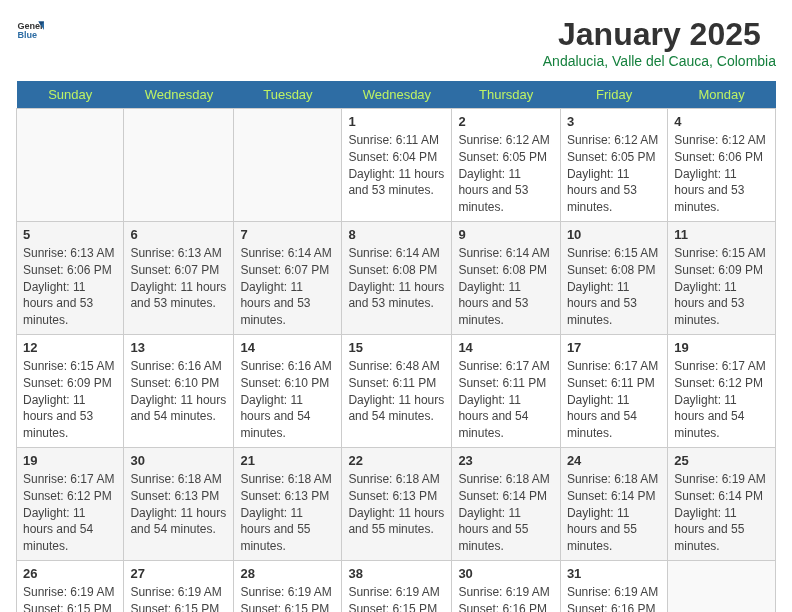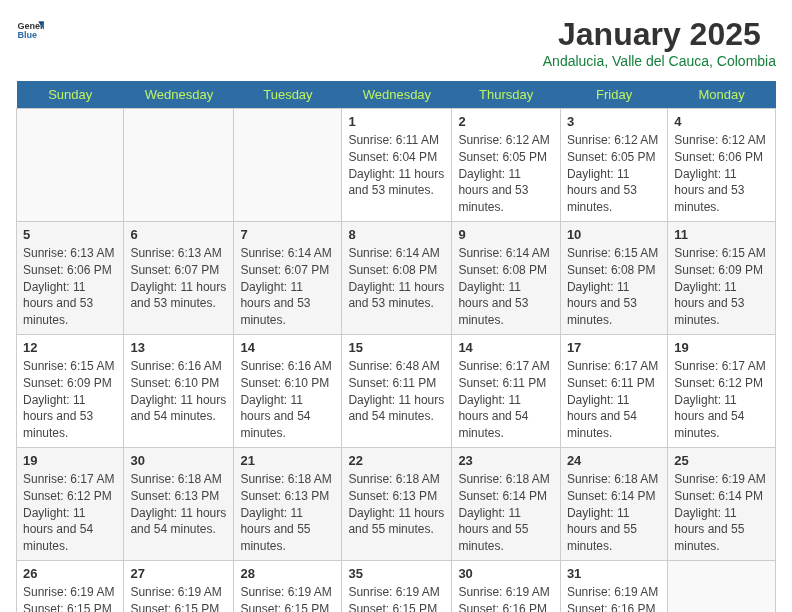--- a/index.html
+++ b/index.html
@@ -282,21 +282,21 @@
 Sunset: 6:15 PM
 Daylight: 11 hours and 55 minutes.</div>
         </td>
         <td>
           <span class="day-number">28</span>
           <div class="day-info">Sunrise: 6:19 AM
 Sunset: 6:15 PM
 Daylight: 11 hours and 56 minutes.</div>
         </td>
         <td>
-          <span class="day-number">35</span>
+          <span class="day-number">38</span>
           <div class="day-info">Sunrise: 6:19 AM
 Sunset: 6:15 PM
 Daylight: 11 hours and 56 minutes.</div>
         </td>
         <td>
           <span class="day-number">30</span>
           <div class="day-info">Sunrise: 6:19 AM
 Sunset: 6:16 PM
 Daylight: 11 hours and 56 minutes.</div>
         </td>

